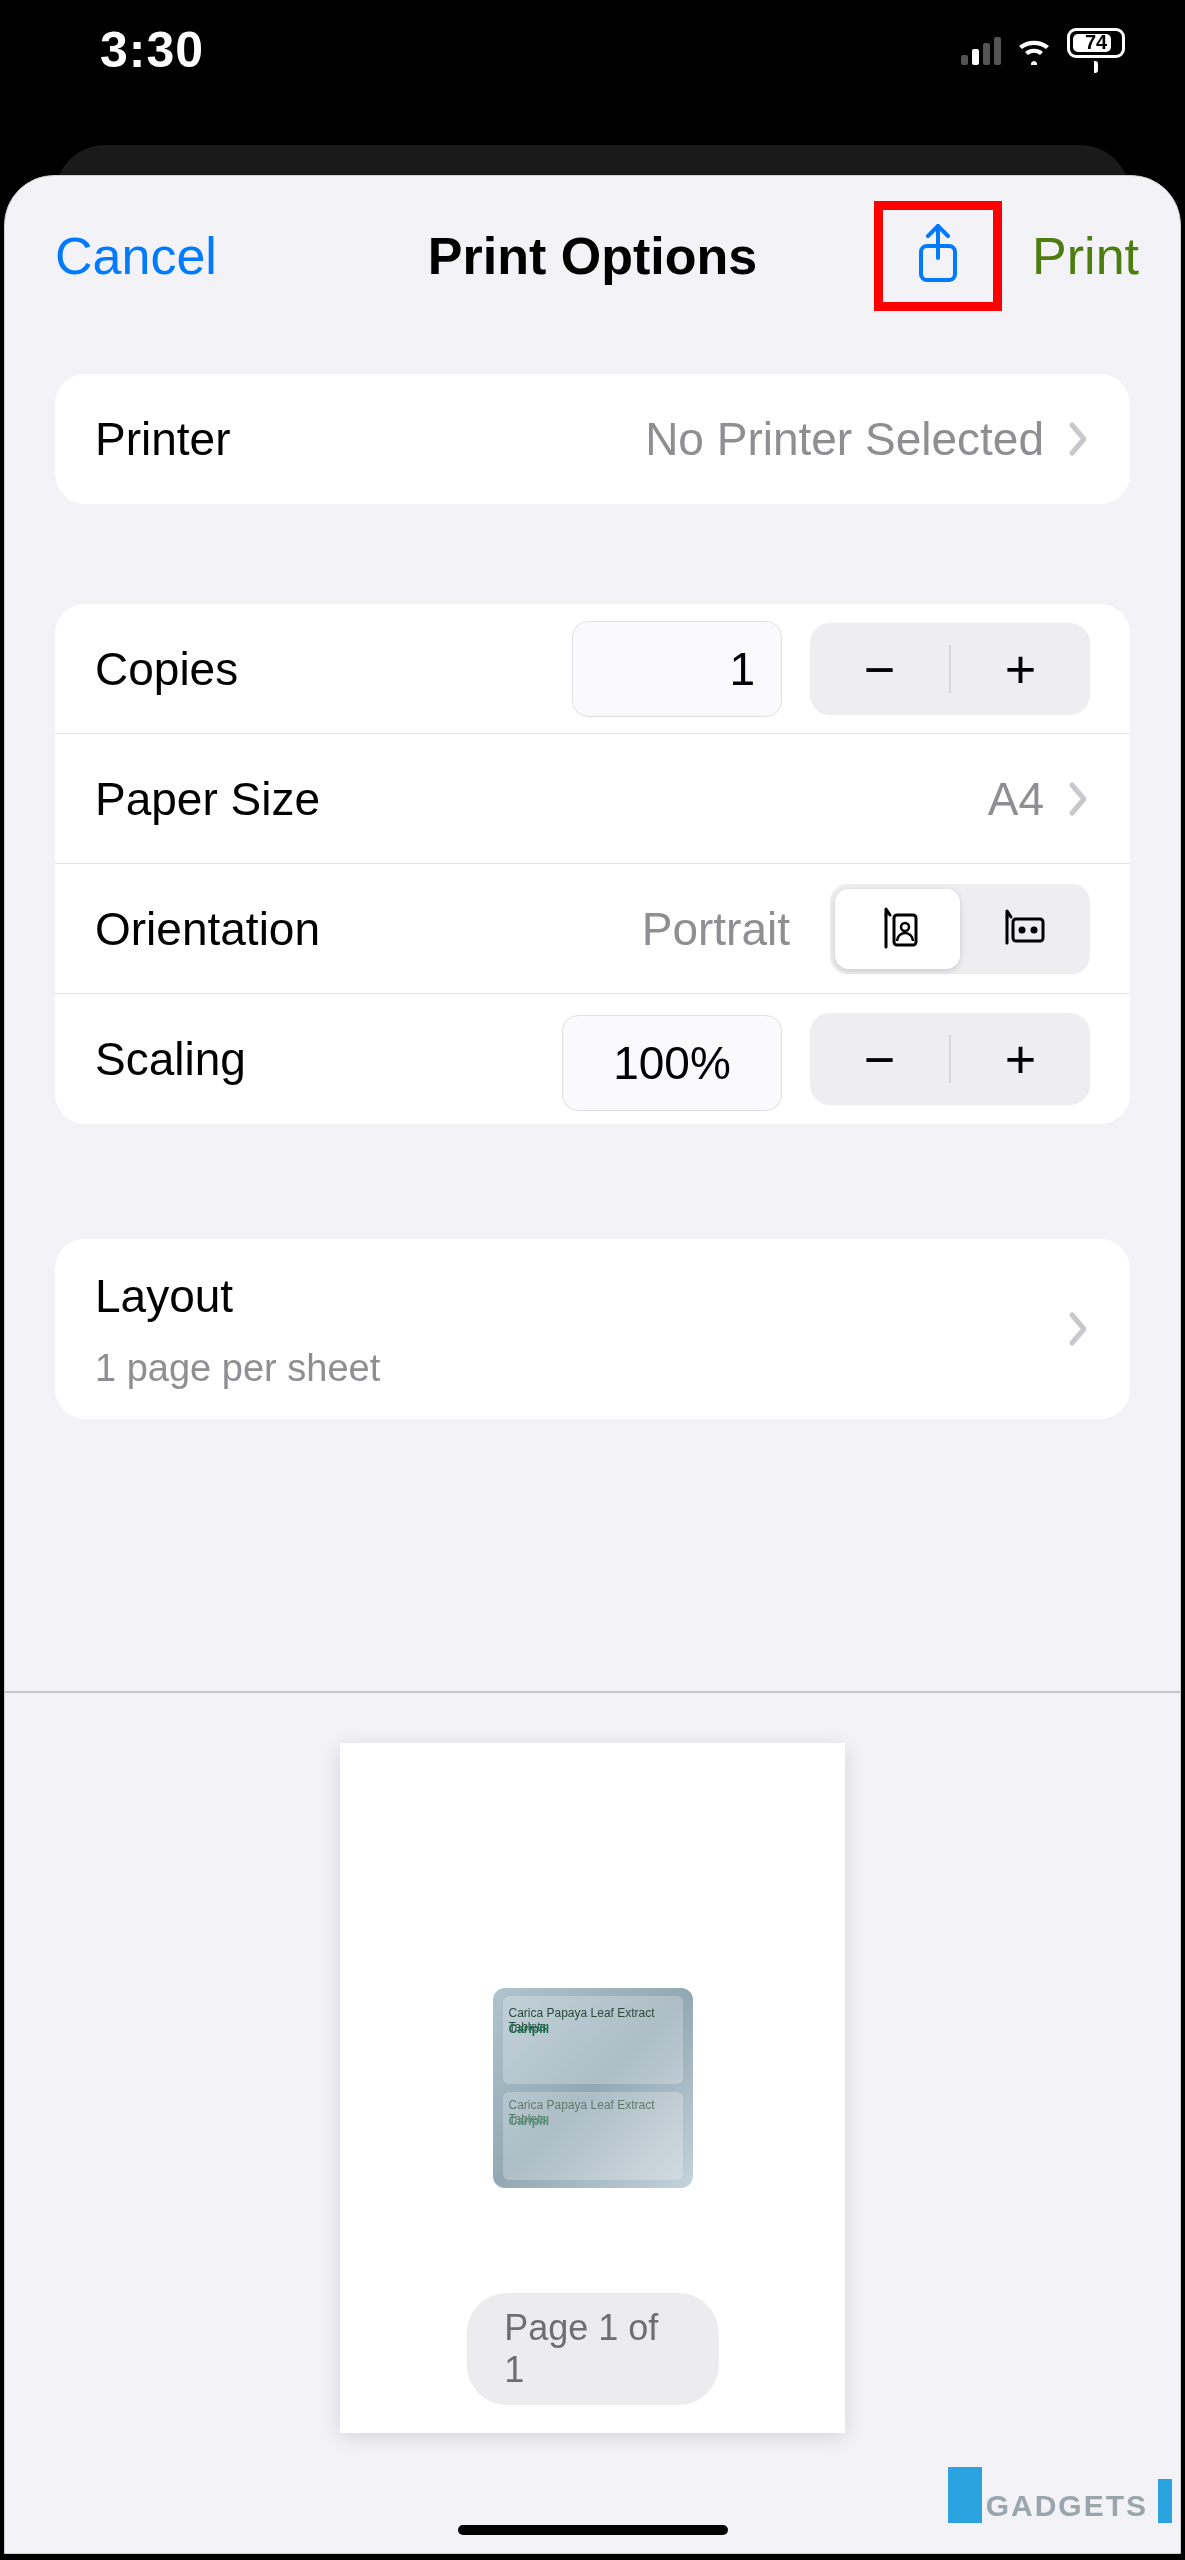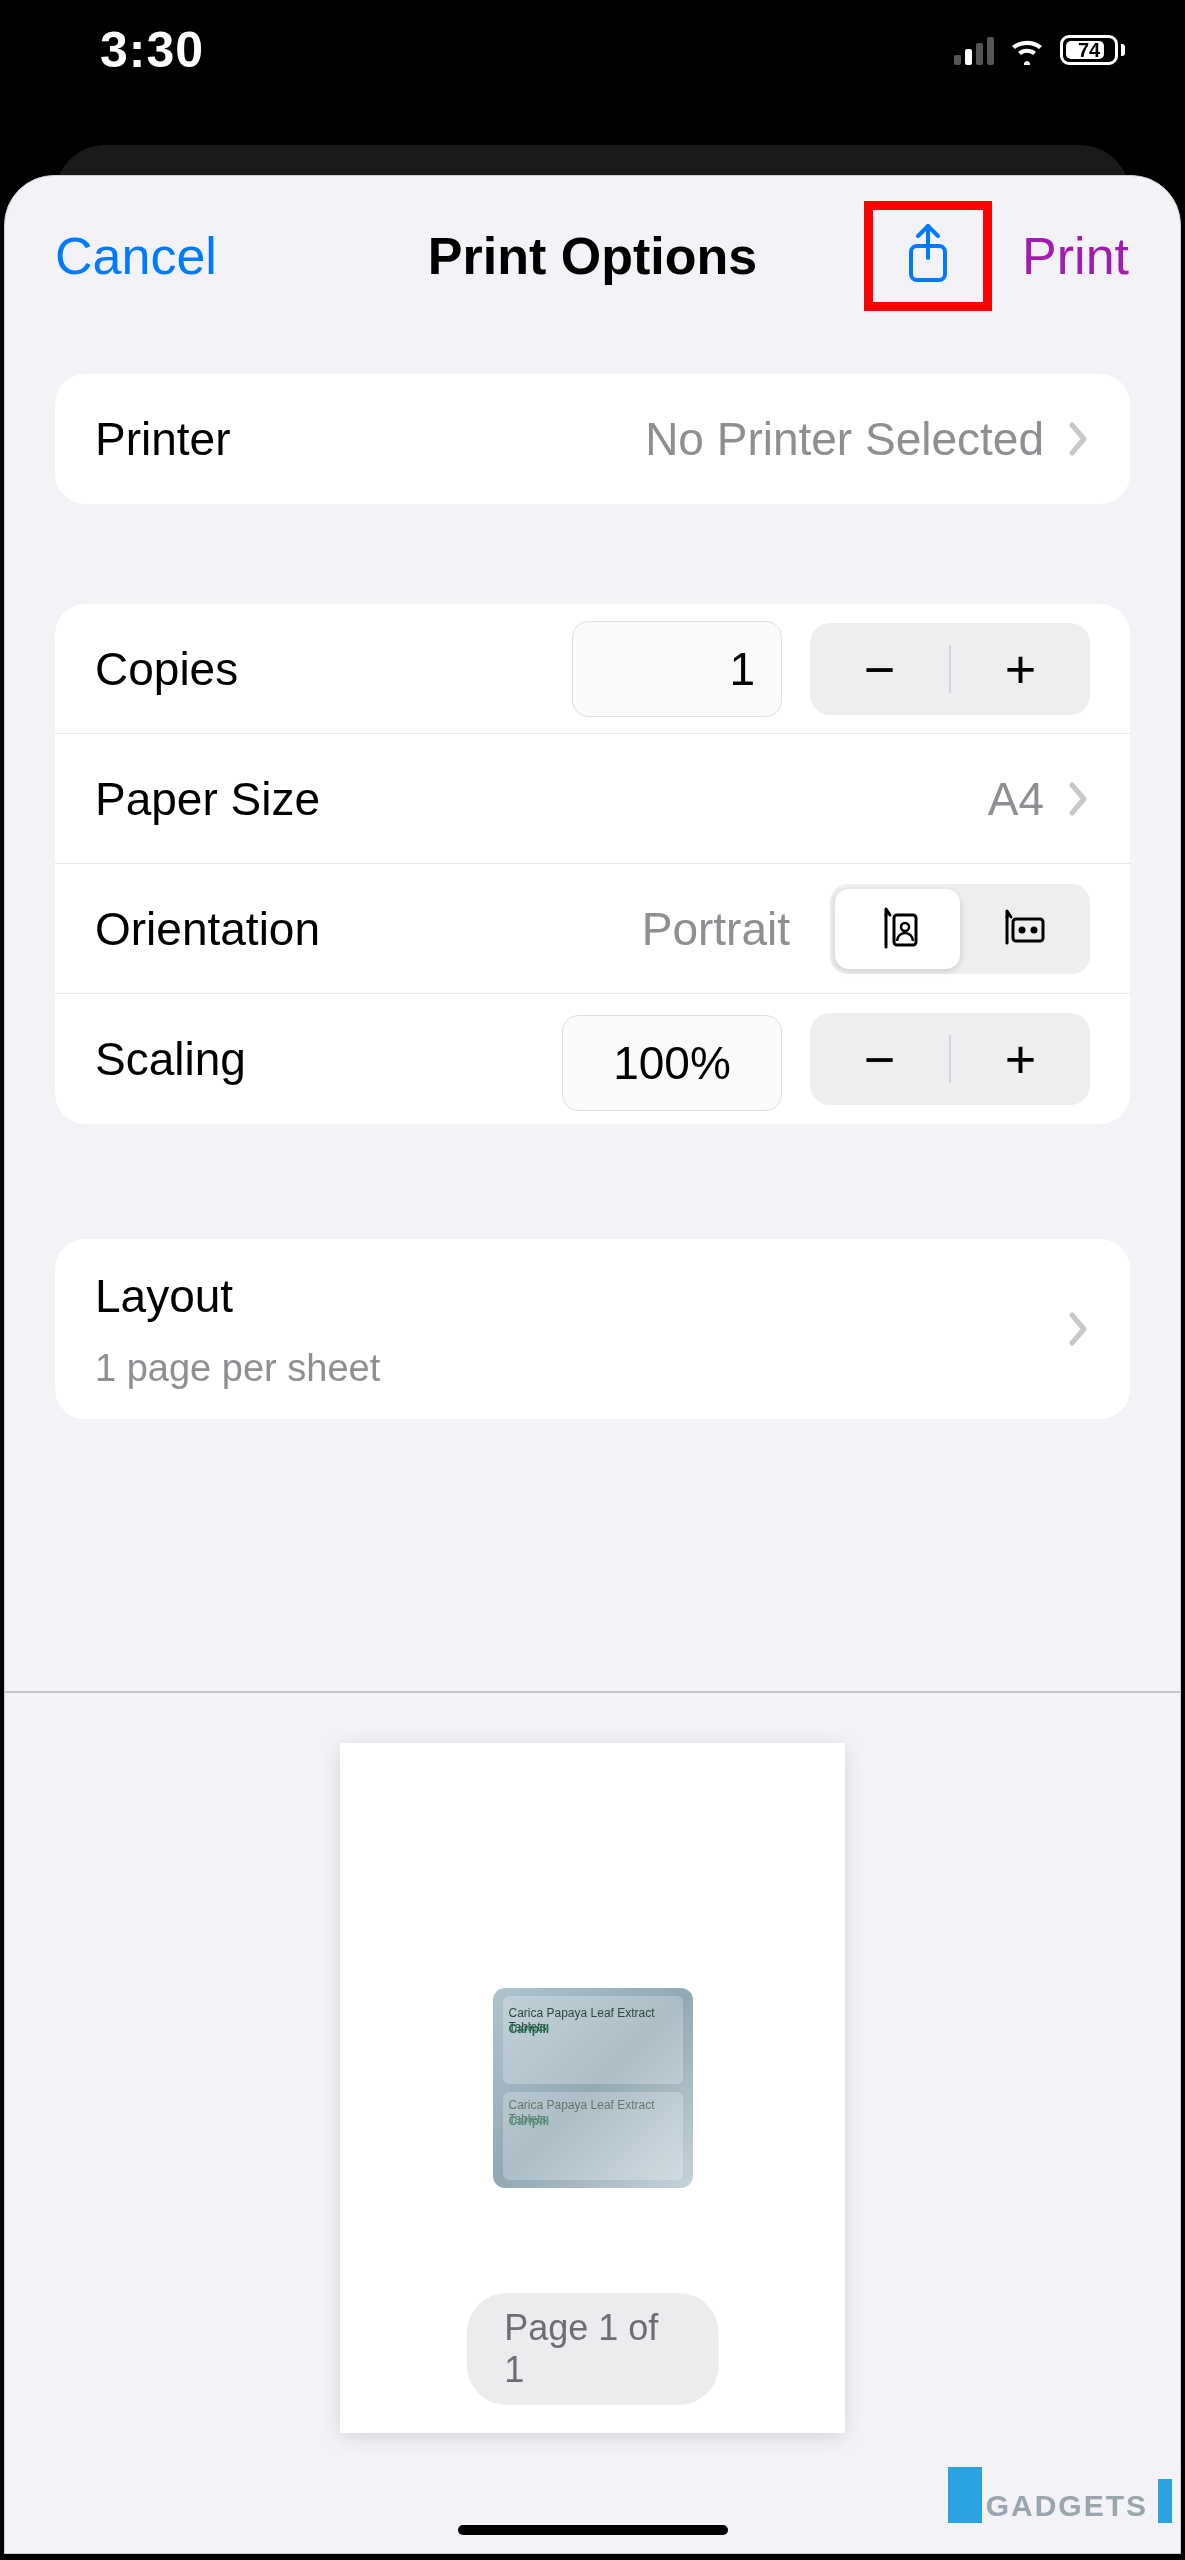--- a/index.html
+++ b/index.html
@@ -7,40 +7,40 @@
   .device { width: 1185px; height: 2560px; background: #000; position: relative; overflow: hidden; }
 
   
   .status-bar { height: 100px; display: flex; align-items: center; justify-content: space-between; padding: 0 60px 0 100px; color: #fff; }
   .status-time { font-size: 50px; font-weight: 700; letter-spacing: 1px; }
   .status-right { display: flex; align-items: center; gap: 14px; }
   .signal-bars { display: flex; align-items: flex-end; gap: 4px; height: 30px; }
   .signal-bars span { display: block; width: 7px; background: #fff; border-radius: 2px; }
   .signal-bars span.dim { background: #555; }
   .wifi { width: 38px; height: 30px; }
-  .battery { display: flex; align-items: center; gap: 3px; }
+  .battery { display: flex; align-items: center; gap: 3px; flex-direction: column; }
   .battery-body { width: 58px; height: 30px; border: 3px solid #fff; border-radius: 9px; position: relative; display: flex; align-items: center; justify-content: center; padding:0 3px; }
   .battery-fill { position: absolute; left: 3px; top: 3px; bottom: 3px; width: 74%; background: #fff; border-radius: 5px; }
   .battery-text { position: relative; font-size: 20px; font-weight: 700; color: #000; z-index: 2; }
   .battery-tip { width: 4px; height: 12px; background: #fff; border-radius: 0 3px 3px 0; }
 
   
   .backdrop { position: absolute; top: 145px; left: 55px; right: 55px; height: 70px; background: #1a1a1a; border-radius: 50px 50px 0 0; }
 
   
   .sheet { position: absolute; top: 175px; left: 4px; right: 4px; bottom: 6px; background: #f2f2f7; border-radius: 50px 50px 0 0; overflow: hidden; border: 1px solid #d0d0d0; }
 
   
   .navbar { height: 160px; display: flex; align-items: center; position: relative; }
   .nav-cancel { color: #007aff; font-size: 52px; font-weight: 400; margin-left: 50px; }
   .nav-title { position: absolute; left: 0; right: 0; text-align: center; font-size: 52px; font-weight: 600; color: #000; pointer-events: none; }
   .nav-right { position: absolute; right: 30px; display: flex; align-items: center; gap: 30px; }
   .share-highlight { border: 9px solid #ff0000; padding: 14px 30px 18px 30px; display: flex; align-items: center; justify-content: center; }
   .share-icon { width: 50px; height: 60px; }
-  .nav-print { color: #a21caf; font-size: 52px; font-weight: 400; margin-right:21px;}
+  .nav-print { color: #4d7c0f; font-size: 52px; font-weight: 400; margin-right:11px;}
 
   
   .group { background: #fff; margin: 16px 50px 0 50px; border-radius: 30px; overflow: hidden; }
   .group.first { margin-top: 38px; }
   .group.g2 { margin-top: 100px; }
   .group.g3 { margin-top: 115px; }
 
   .row { min-height: 130px; display: flex; align-items: center; padding: 0 40px; border-bottom: 1px solid #e5e5ea; }
   .row:last-child { border-bottom: none; }
   .row-label { font-size: 46px; color: #000; flex: 0 0 auto; }

